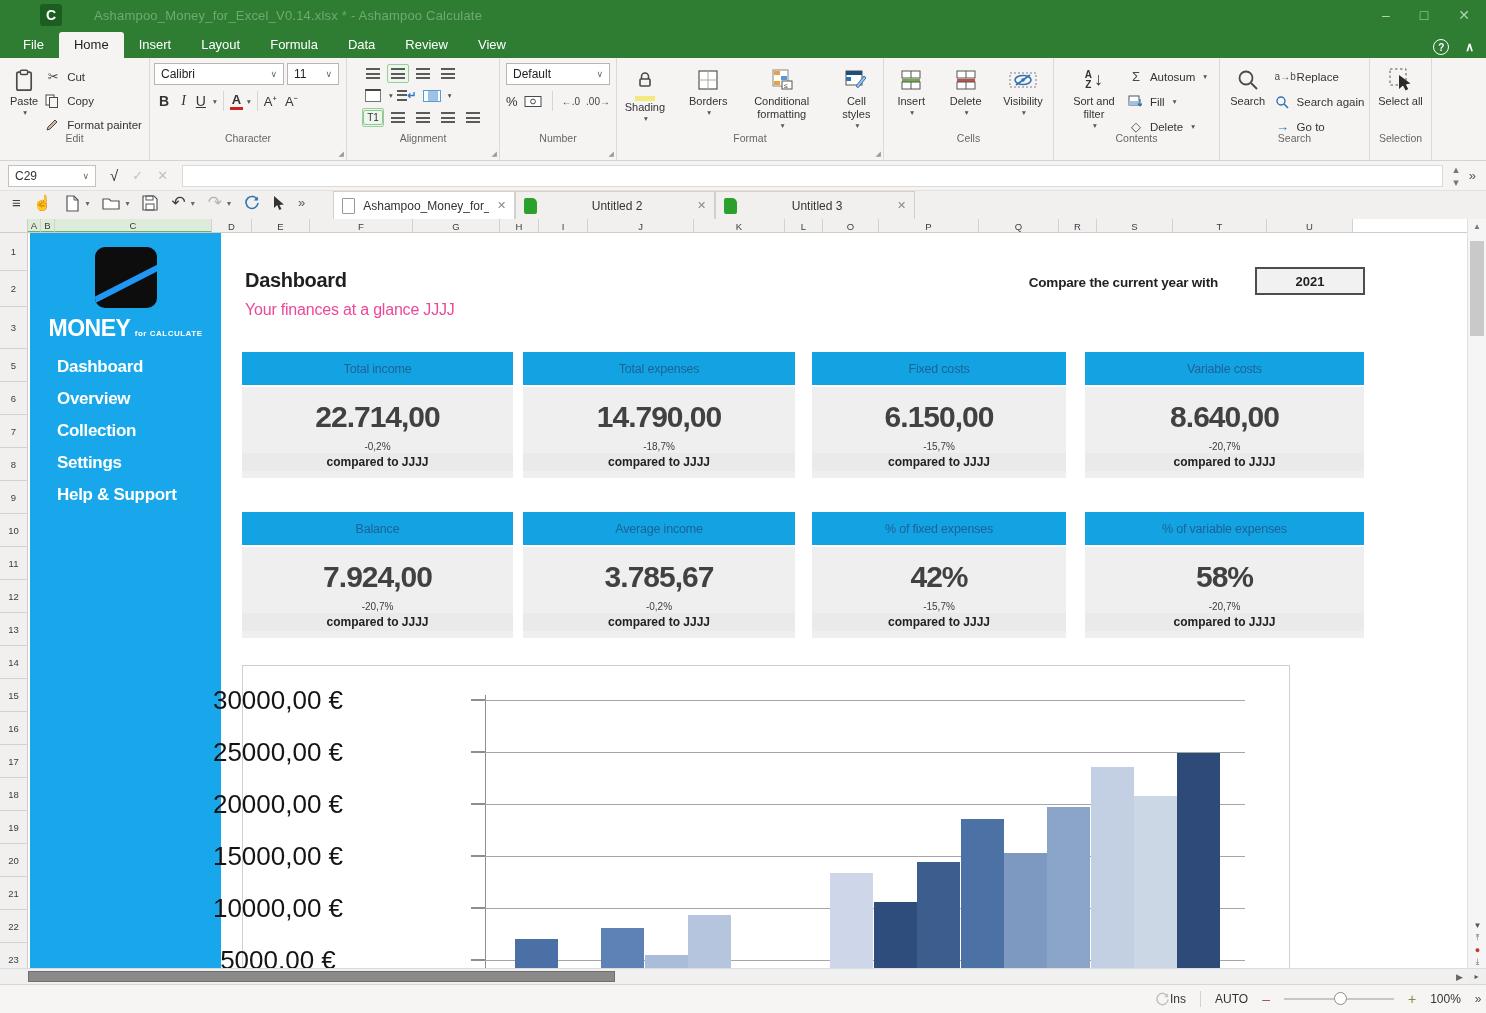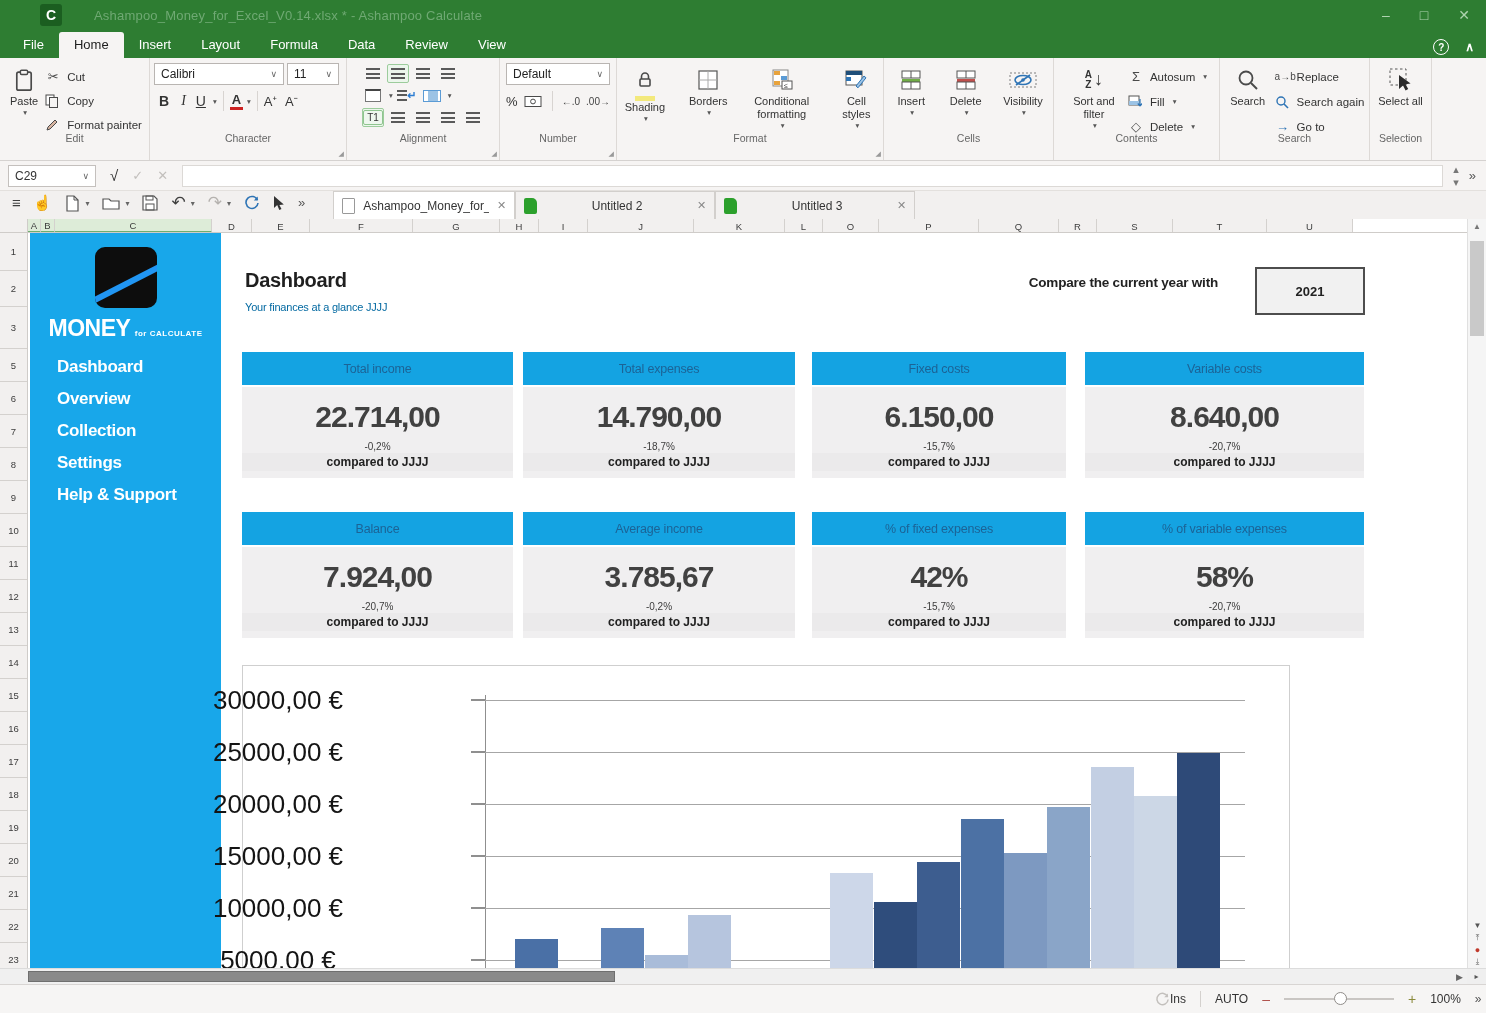--- a/index.html
+++ b/index.html
@@ -99,23 +99,23 @@
   .side-panel{position:absolute;left:2px;top:0;width:191px;height:735px;background:#18a7ea}
   .logo{position:absolute;left:65px;top:14px;width:62px;height:61px;background:#0d0d0d;border-radius:10px;overflow:hidden}
   .logo .stripe{position:absolute;left:-8px;top:34px;width:78px;height:6px;background:#2196f3;transform:rotate(-27deg)}
   .logo-line{position:absolute;left:0;top:82px;width:191px;text-align:center;color:#fff;white-space:nowrap}
   .logo-line .big{font-size:23px;font-weight:bold;letter-spacing:-.5px}
   .logo-line .small{font-size:8px;font-weight:bold;letter-spacing:.5px}
   #side-nav{position:absolute;left:0;top:118px;width:191px}
   .nav-item{height:32px;line-height:32px;padding-left:27px;color:#fff;font-size:17px;font-weight:bold;letter-spacing:-.3px}
 
   .dash-title{position:absolute;left:217px;top:36px;font-size:20px;font-weight:bold;color:#1f1f1f;letter-spacing:-.3px}
-  .dash-sub{position:absolute;left:217px;top:68px;font-size:11px;color:#0369a1;letter-spacing:-.2px}
+  .dash-sub{position:absolute;left:217px;top:68px;font-size:16px;color:#ec4899;letter-spacing:-.2px}
   .compare-label{position:absolute;left:790px;top:42px;width:400px;text-align:right;font-size:13.5px;font-weight:bold;color:#222;letter-spacing:-.2px}
-  .compare-box{position:absolute;left:1227px;top:34px;width:110px;height:48px;background:#f1f1f1;border:2px solid #4d4d4d;
+  .compare-box{position:absolute;left:1227px;top:34px;width:110px;height:28px;background:#f1f1f1;border:2px solid #4d4d4d;
                display:flex;align-items:center;justify-content:center;font-size:13px;font-weight:bold;color:#222}
 
   .card{position:absolute;height:126px;background:#f0eff0}
   .card-head{height:35px;background:#14a3e2;color:#1c6396;font-size:12.5px;font-weight:normal;
              display:flex;align-items:center;justify-content:center;letter-spacing:-.2px;border-bottom:2px solid #fff}
   .card-value{text-align:center;margin-top:13px;font-size:30px;font-weight:bold;color:#414141;letter-spacing:-1px}
   .card-change{text-align:center;margin-top:7px;font-size:10px;color:#3d3d3d}
   .card-note{text-align:center;margin-top:1px;font-size:12px;font-weight:bold;color:#222;background:#ebeaeb;padding:2px 0}
 
   .chart-frame{position:absolute;left:214px;top:432px;width:1048px;height:303px;border:1px solid #cfcfcf;border-bottom:none;background:#fff}

